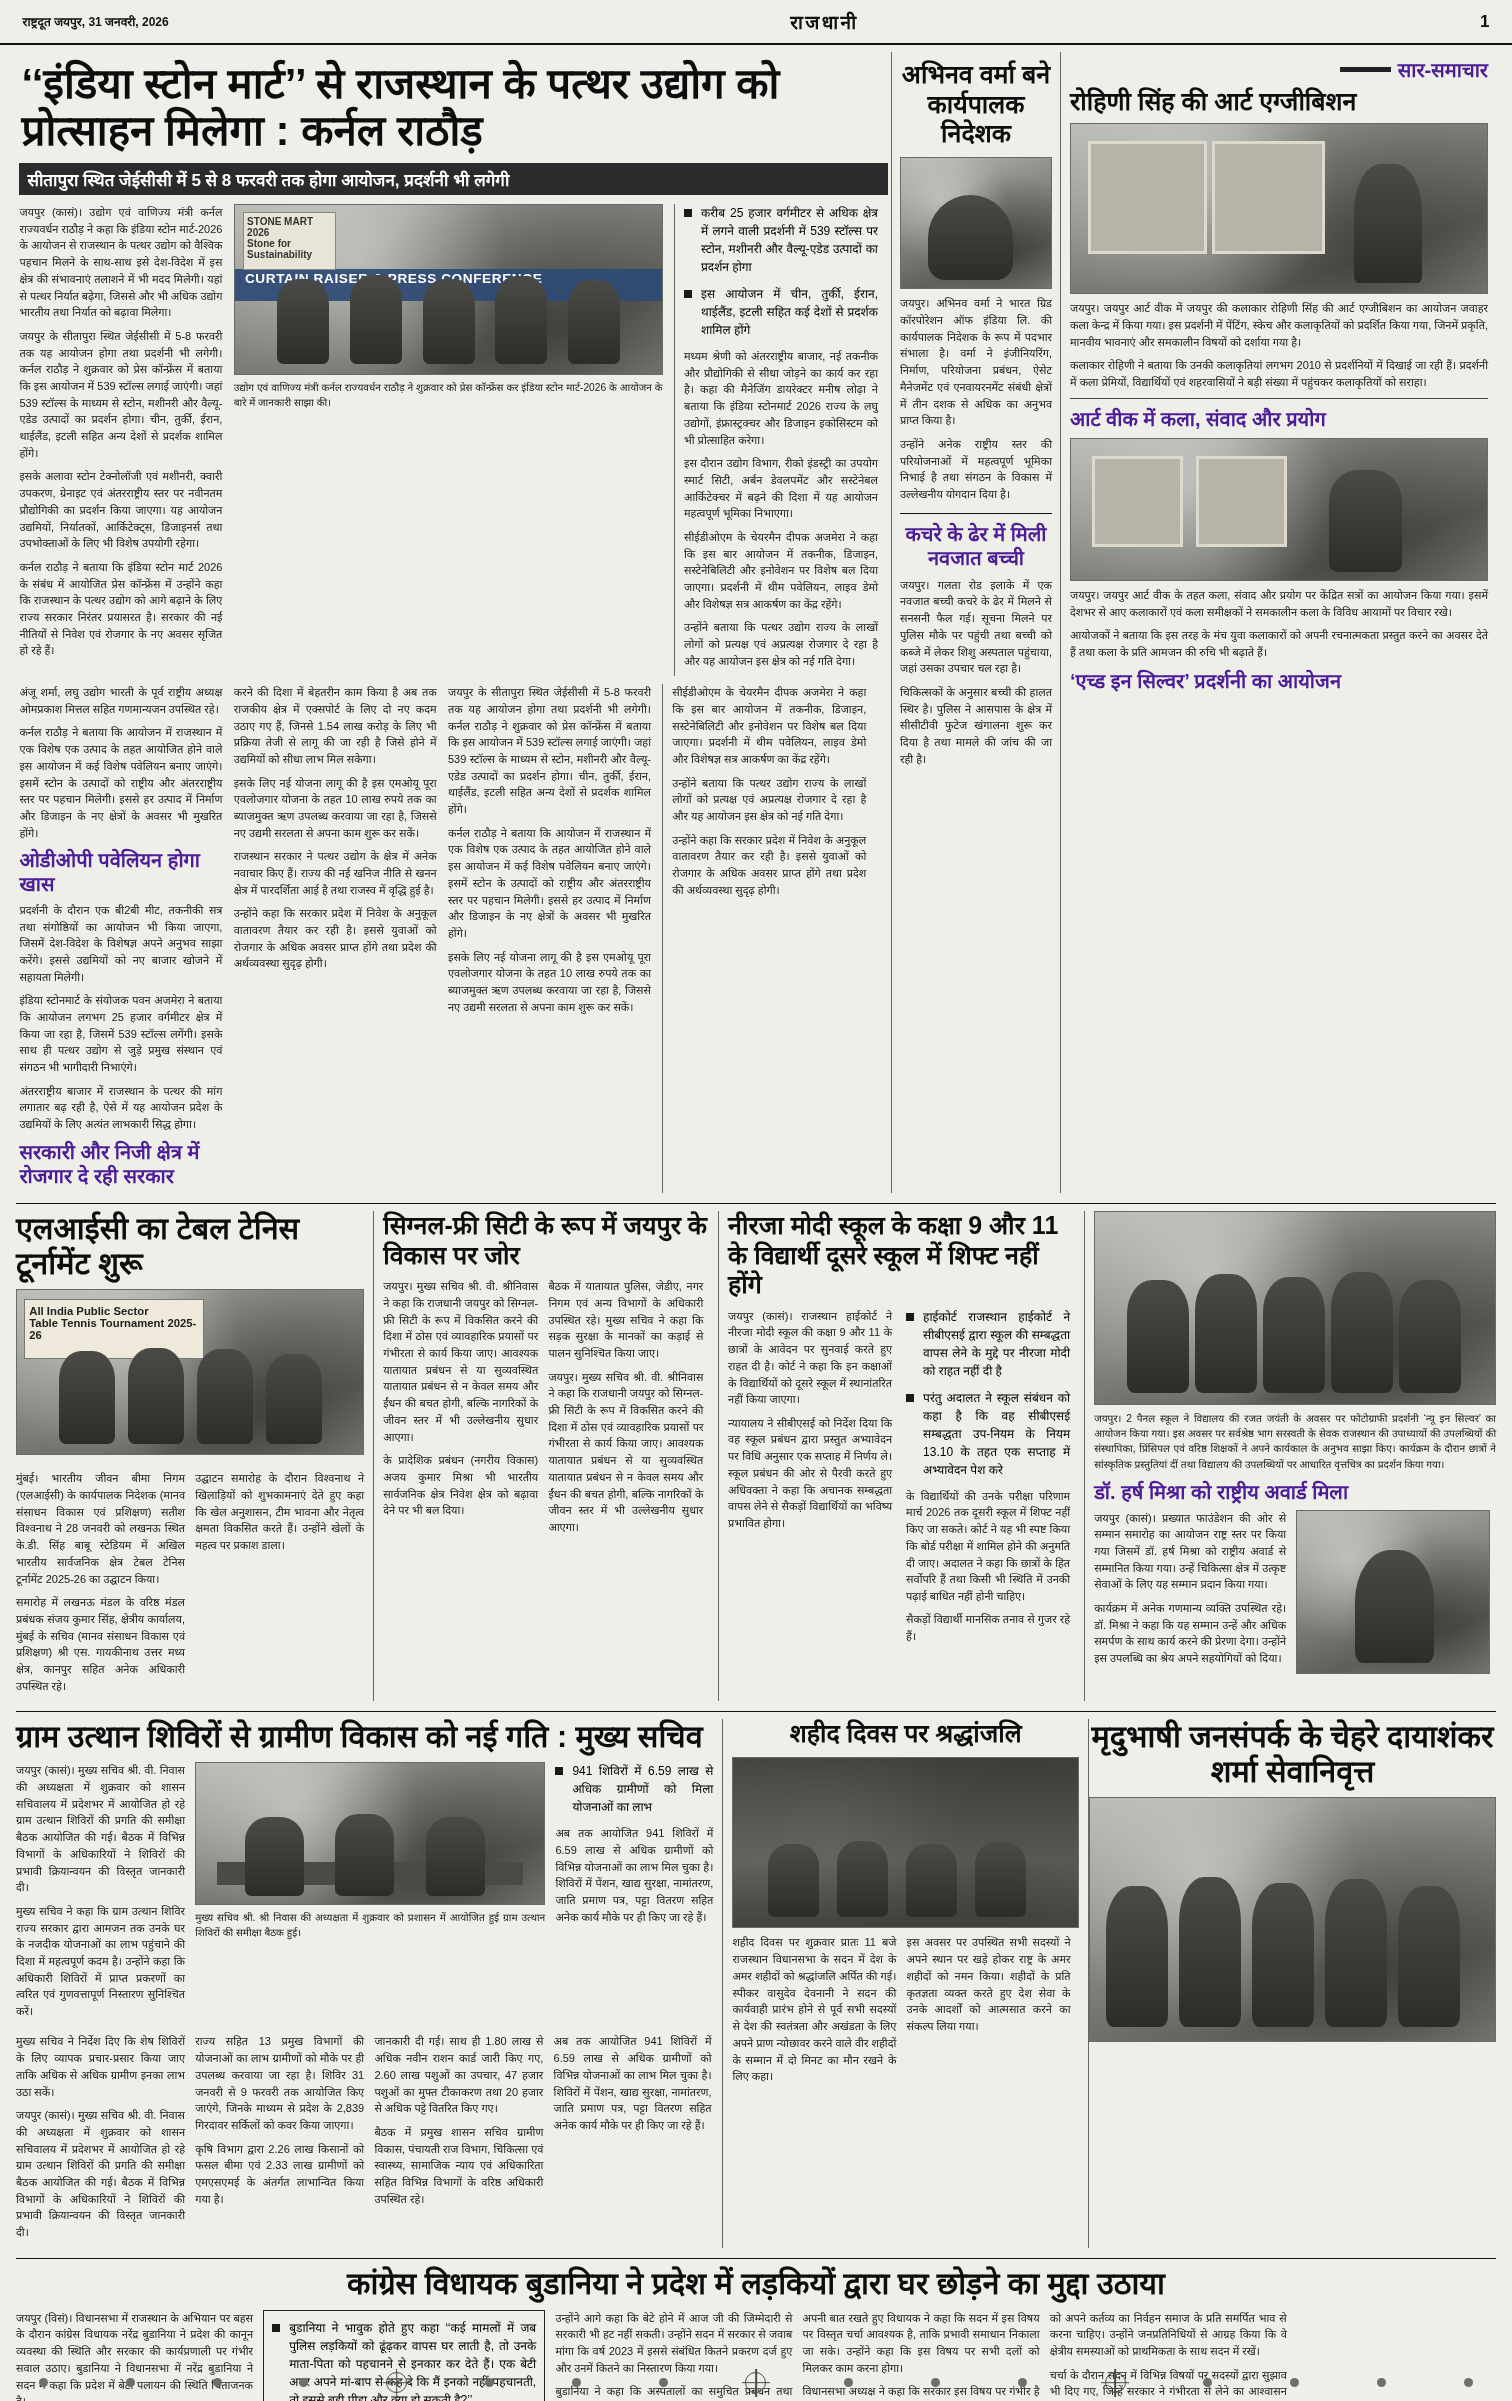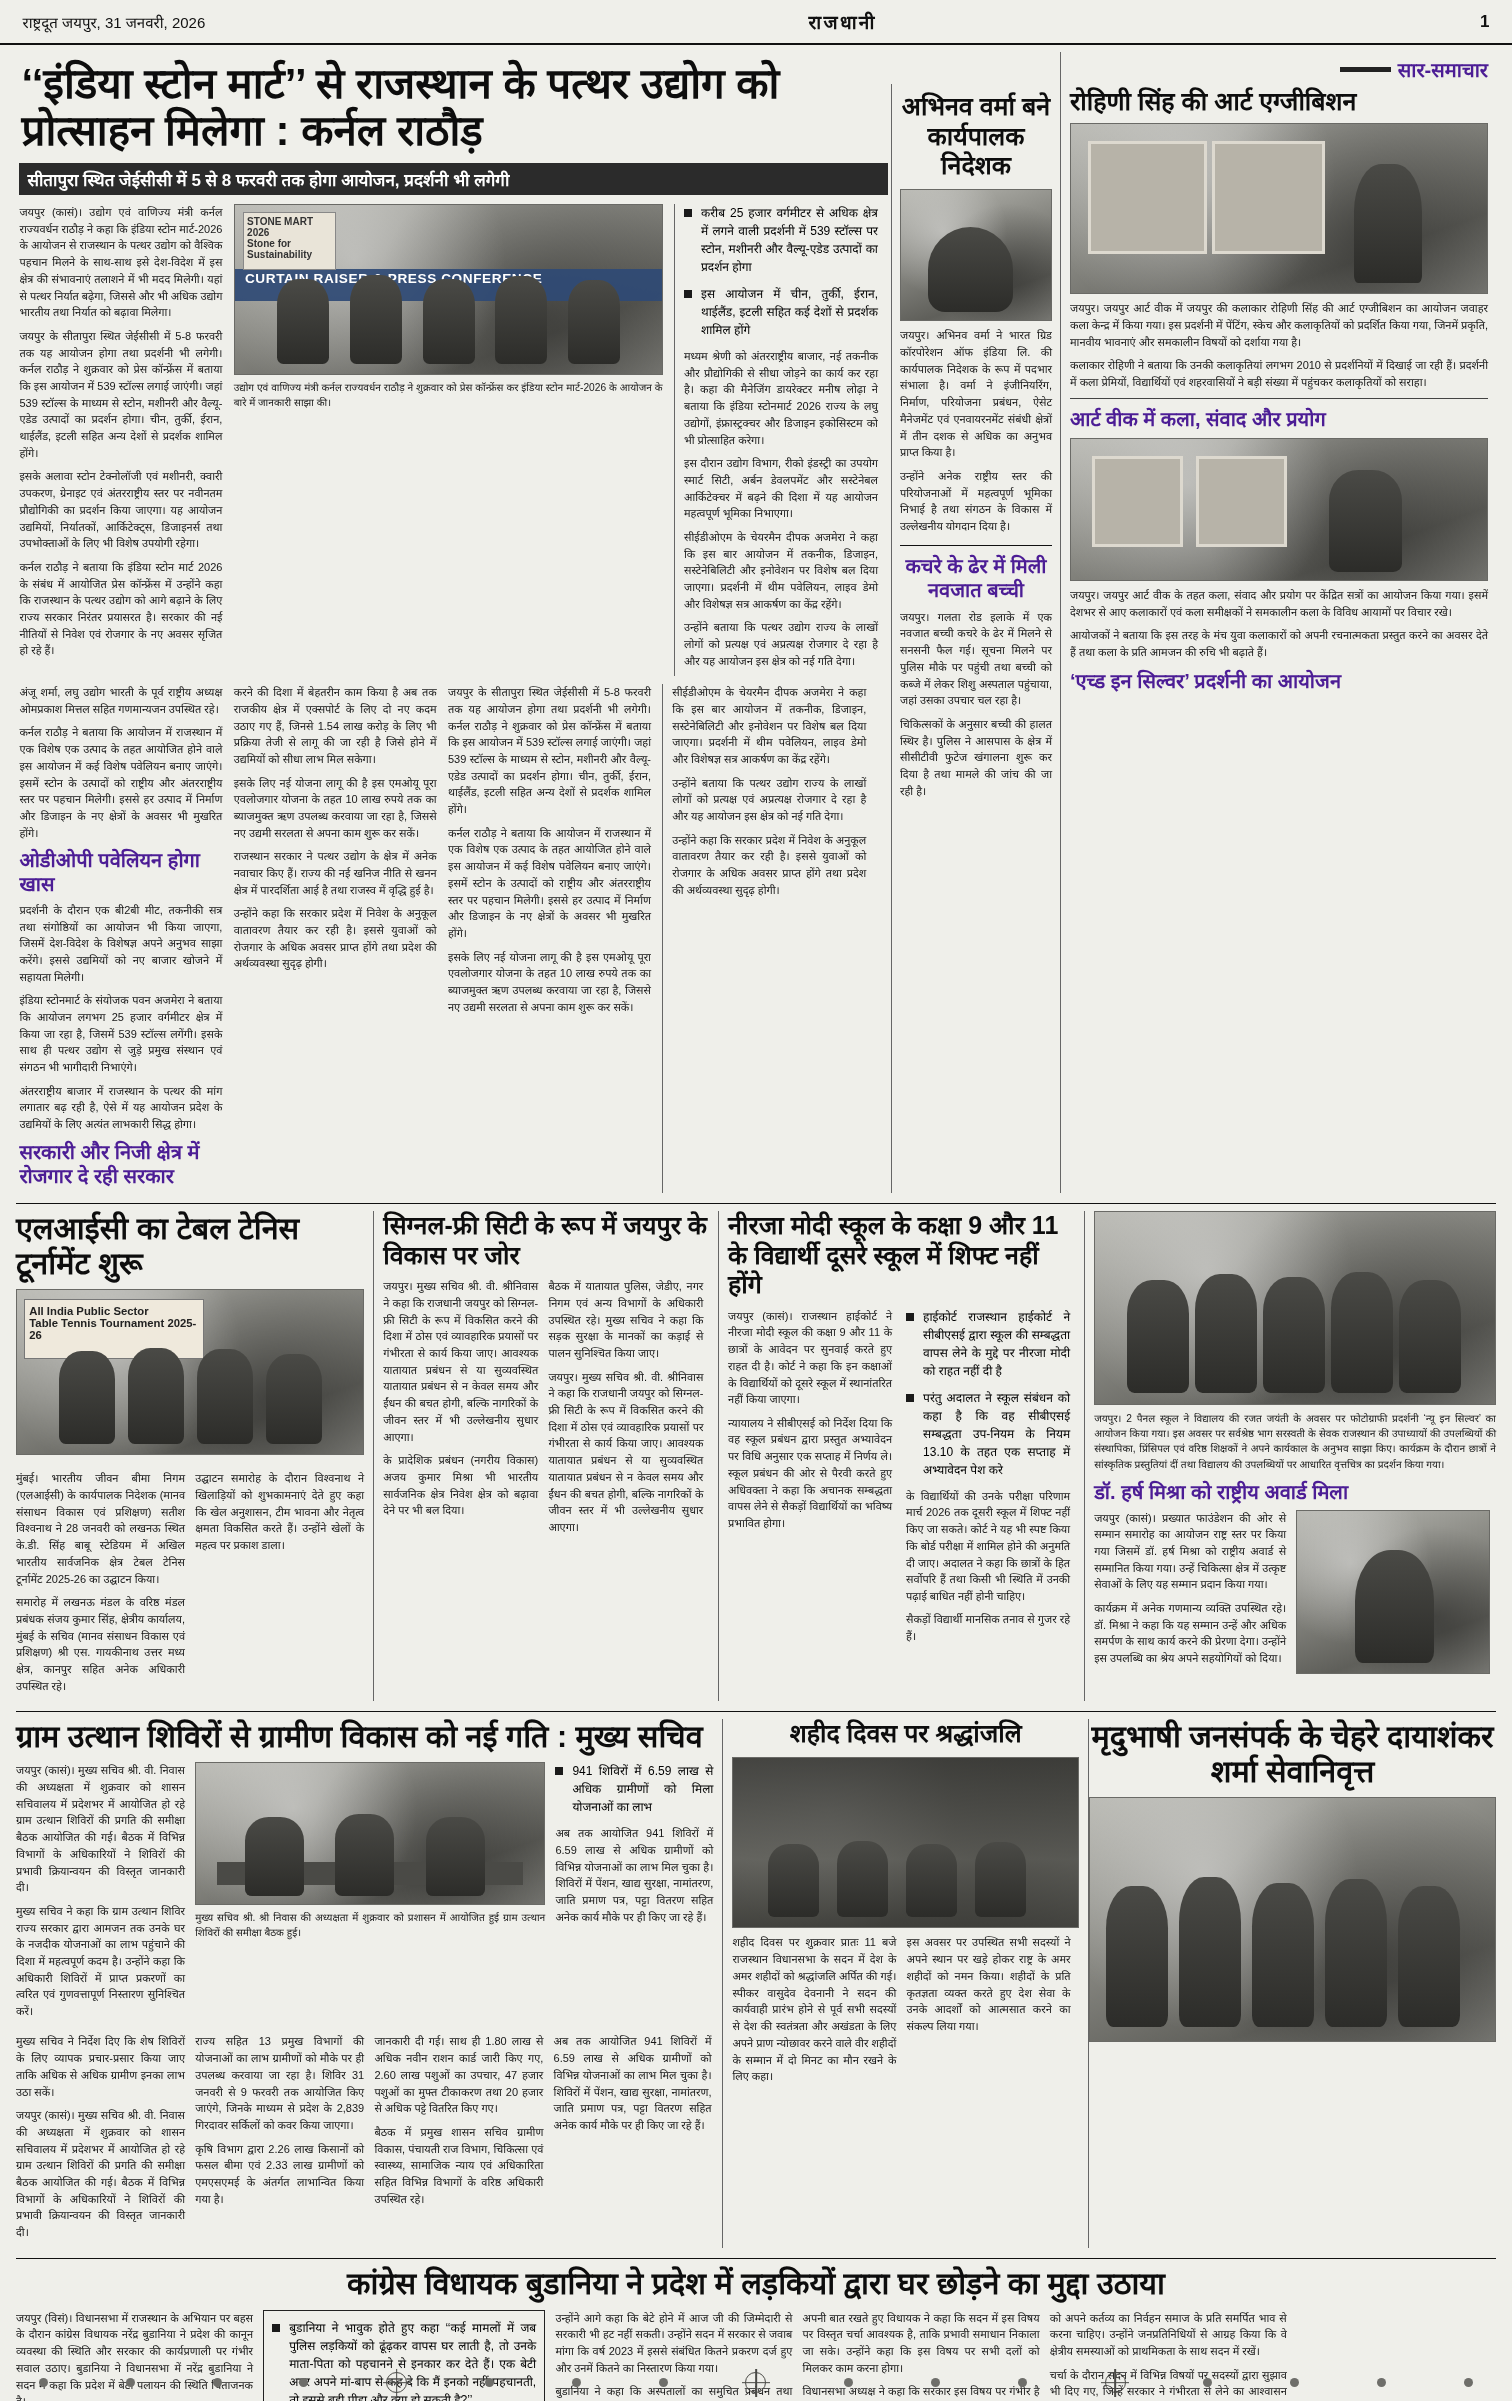--- a/index.html
+++ b/index.html
@@ -7,21 +7,21 @@
   .page{
     width:1512px;height:2401px;position:relative;background:#efefea;
     box-sizing:border-box;padding:0;overflow:hidden;
   }
   .masthead{
     position:absolute;left:0;top:0;width:1512px;height:45px;
     display:flex;align-items:center;justify-content:space-between;
     padding:0 22.6px;box-sizing:border-box;border-bottom:2.3px solid #111;
     background:#efefea;
   }
-  .mast-left{font-size:15px;font-weight:normal;color:#111;}
+  .mast-left{font-size:12px;font-weight:bold;color:#111;}
   .mast-center{font-size:19px;font-weight:bold;letter-spacing:2.3px;color:#111;}
   .mast-right{font-size:17px;font-weight:bold;color:#111;}
   .content{position:absolute;left:16px;top:52px;width:1480px;}
   .rule-h{border-top:1.7px solid #111;}
   .rule-h-thin{border-top:0.8px solid #444;}
   .col-sep{border-left:0.8px solid #666;}
 
   
   .hl-xxl{font-size:42px;font-weight:bold;line-height:1.12;color:#0d0d0d;}
   .hl-xl{font-size:30.5px;font-weight:bold;line-height:1.15;color:#0d0d0d;}
@@ -155,21 +155,21 @@
           <div style="width:203px;" class="col-sep">
             <div style="padding-left:9px;" class="body-txt">
               <p>सीईडीओएम के चेयरमैन दीपक अजमेरा ने कहा कि इस बार आयोजन में तकनीक, डिजाइन, सस्टेनेबिलिटी और इनोवेशन पर विशेष बल दिया जाएगा। प्रदर्शनी में थीम पवेलियन, लाइव डेमो और विशेषज्ञ सत्र आकर्षण का केंद्र रहेंगे।</p>
               <p>उन्होंने बताया कि पत्थर उद्योग राज्य के लाखों लोगों को प्रत्यक्ष एवं अप्रत्यक्ष रोजगार दे रहा है और यह आयोजन इस क्षेत्र को नई गति देगा।</p>
               <p>उन्होंने कहा कि सरकार प्रदेश में निवेश के अनुकूल वातावरण तैयार कर रही है। इससे युवाओं को रोजगार के अधिक अवसर प्राप्त होंगे तथा प्रदेश की अर्थव्यवस्था सुदृढ़ होगी।</p>
             </div>
           </div>
         </div>
       </div>
 
-      <div style="width:152px;padding:0 8px;margin-top:32px;" class="col-sep">
+      <div style="width:152px;padding:0 8px;" class="col-sep">
         <div class="hl-l center" style="margin-top:8px;">अभिनव वर्मा बने कार्यपालक निदेशक</div>
         <div class="photo" style="height:130px;margin-top:8px;">
           <div class="ph-grad"></div>
           <div class="ph-fig" style="left:18%;width:85px;height:85px;border-radius:50% 50% 20% 20%;"></div>
         </div>
         <div class="body-txt" style="margin-top:6.8px;">
           <p>जयपुर। अभिनव वर्मा ने भारत ग्रिड कॉरपोरेशन ऑफ इंडिया लि. की कार्यपालक निदेशक के रूप में पदभार संभाला है। वर्मा ने इंजीनियरिंग, निर्माण, परियोजना प्रबंधन, ऐसेट मैनेजमेंट एवं एनवायरनमेंट संबंधी क्षेत्रों में तीन दशक से अधिक का अनुभव प्राप्त किया है।</p>
           <p>उन्होंने अनेक राष्ट्रीय स्तर की परियोजनाओं में महत्वपूर्ण भूमिका निभाई है तथा संगठन के विकास में उल्लेखनीय योगदान दिया है।</p>
         </div>
         <div class="rule-h" style="margin:10.2px 0 8px 0;"></div>

